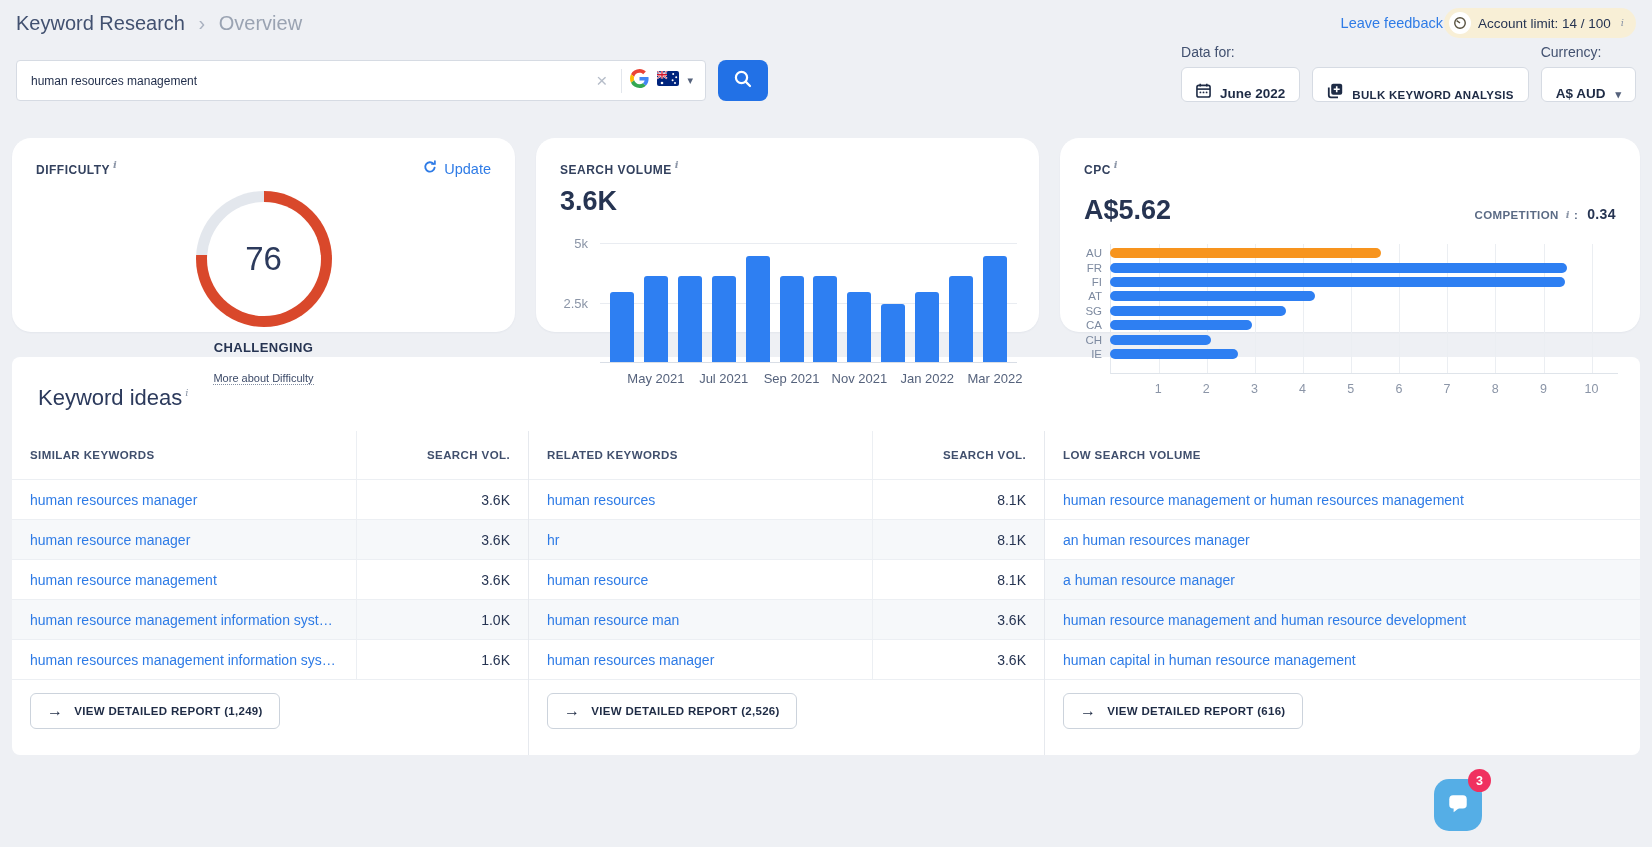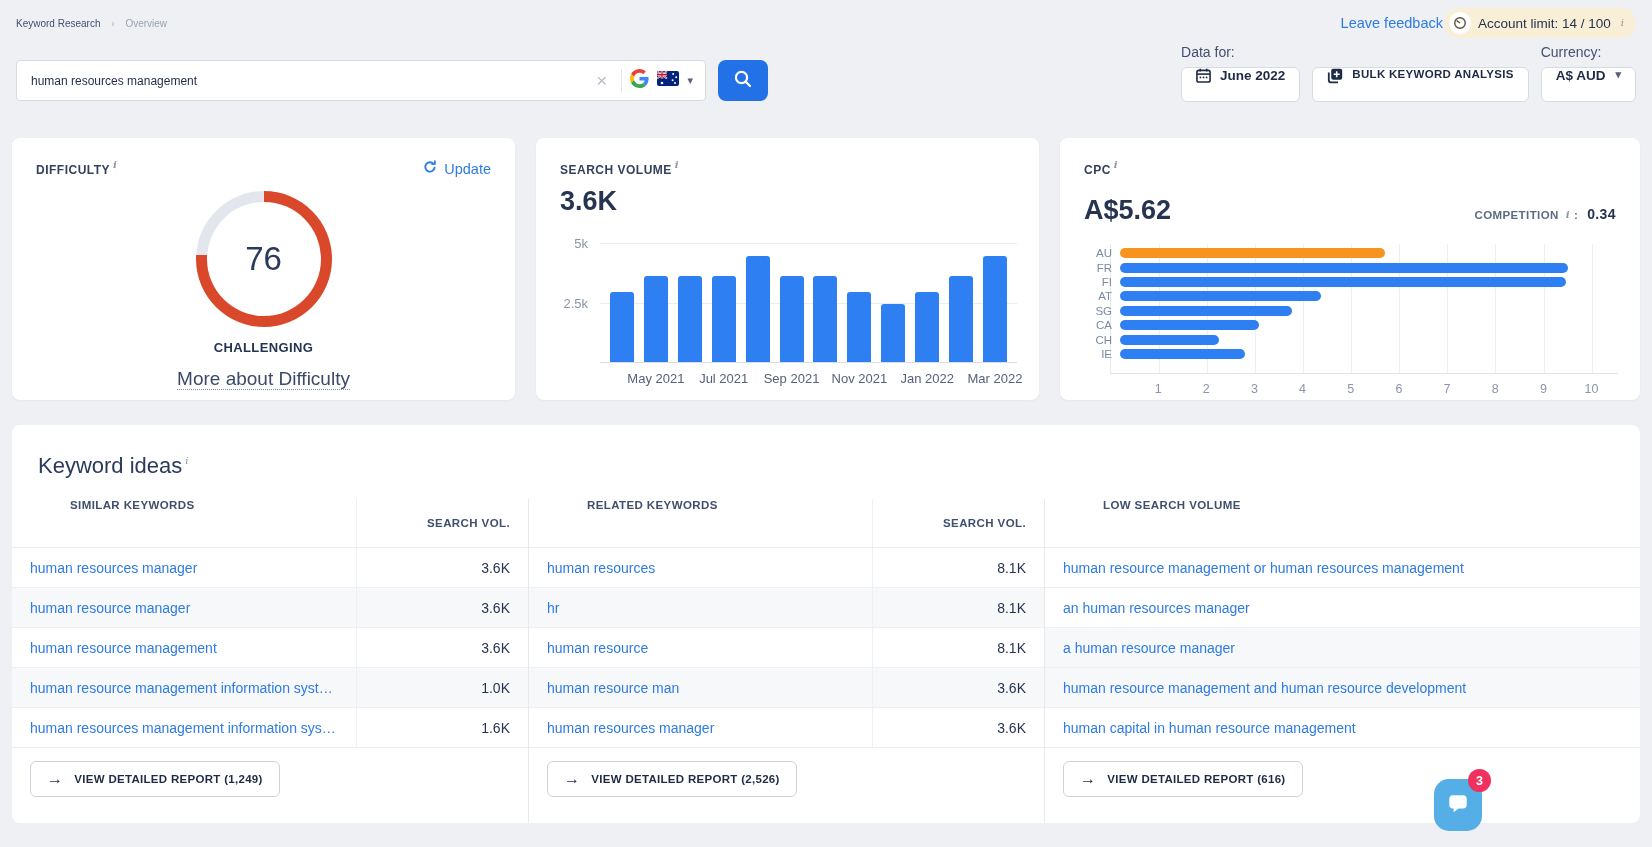--- a/index.html
+++ b/index.html
@@ -2,21 +2,21 @@
 <html><head>
 <meta charset="utf-8">
 <style>
   * { margin:0; padding:0; box-sizing:border-box; }
   body { font-family:"Liberation Sans",sans-serif; }
   .page { width:1652px; height:847px; background:#eef0f4; position:relative; overflow:hidden; }
   sup.i { font-style:italic; font-family:"DejaVu Serif",serif; color:#8b95a7; font-size:10px; margin-left:3px; position:relative; top:-1px; }
 
   
   .topbar { display:flex; justify-content:space-between; align-items:center; padding:8px 16px 0 16px; }
-  .crumb { font-size:10px; }
+  .crumb { font-size:20px; }
   .crumb .parent { color:#425170; cursor:pointer; }
   .crumb .sep { color:#a9b1bf; margin:0 8px; }
   .crumb .current { color:#9aa3b2; }
   .top-right { display:flex; align-items:center; gap:1px; }
   .feedback { color:#2e7be6; font-size:14.5px; cursor:pointer; }
   .limit-pill { background:#f8efd6; border-radius:16px; padding:4px 12px 4px 5px; display:flex; align-items:center; gap:7px; font-size:13.5px; color:#263452; }
   .limit-pill .ic { width:22px; height:22px; background:#fff; border-radius:50%; display:flex; align-items:center; justify-content:center; }
 
   
   .search-row { display:flex; justify-content:space-between; padding:0 16px; margin-top:22px; }
@@ -24,75 +24,75 @@
   .search-box { width:690px; height:41px; background:#fff; border:1px solid #d6dbe3; border-radius:4px; display:flex; align-items:center; padding:0 12px 0 0; }
   .search-box input { flex:1; border:none; outline:none; font-size:12px; color:#1f2c49; padding:0 14px; font-family:"Liberation Sans",sans-serif; background:transparent; }
   .clear-x { color:#b6bdc9; font-size:19px; cursor:pointer; padding:0 6px; }
   .vsep { width:1px; height:24px; background:#e2e6ec; margin:0 8px; }
   .engine-flag { display:flex; align-items:center; gap:8px; cursor:pointer; }
   .chev { color:#55627c; font-size:11px; }
   .search-btn { width:50px; height:41px; margin-left:12px; background:#2271e6; border:none; border-radius:8px; display:flex; align-items:center; justify-content:center; cursor:pointer; }
   .search-right { display:flex; gap:12px; margin-top:-16px; }
   .ctrl-col { display:flex; flex-direction:column; justify-content:flex-end; gap:7px; }
   .ctrl-label { font-size:14px; color:#425170; }
-  .ctrl-btn { height:35px; background:#fff; border:1px solid #d6dbe3; border-radius:6px; display:flex; align-items:flex-start; gap:9px; padding:0 14px; font-weight:bold; color:#1e2b45; cursor:pointer; font-family:"Liberation Sans",sans-serif; }
+  .ctrl-btn { height:35px; background:#fff; border:1px solid #d6dbe3; border-radius:6px; display:flex; align-items:flex-end; gap:9px; padding:0 14px; font-weight:bold; color:#1e2b45; cursor:pointer; font-family:"Liberation Sans",sans-serif; }
   .ctrl-btn.date { font-size:13.5px; }
   .ctrl-btn.bulk { font-size:11.5px; letter-spacing:.3px; }
   .ctrl-btn.cur { font-size:13.5px; gap:10px; }
 
   
   .cards { display:flex; gap:21px; padding:0 12px; margin-top:36px; }
-  .card { background:#fff; border-radius:8px; box-shadow:0 1px 2px rgba(44,62,89,.05); height:262px; }
+  .card { background:#fff; border-radius:19px; box-shadow:0 1px 2px rgba(44,62,89,.05); height:194px; }
   .card.diff, .card.vol { width:503px; }
   .card.cpc { flex:1; }
   .card-head { display:flex; justify-content:space-between; align-items:center; padding:22px 24px 0; }
   .card-title { font-size:12px; font-weight:bold; letter-spacing:.5px; color:#33415e; }
   .update { color:#2e7be6; font-size:14.5px; display:flex; align-items:center; gap:7px; cursor:pointer; }
   .big-num { font-size:27px; font-weight:bold; color:#263452; padding:0 24px; margin-top:9px; }
 
   
   .gauge-wrap { display:flex; justify-content:center; margin-top:14px; }
   .gauge { width:136px; height:136px; border-radius:50%; position:relative; }
   .gauge-inner { position:absolute; left:11px; top:11px; width:114px; height:114px; background:#fff; border-radius:50%; display:flex; align-items:center; justify-content:center; font-size:33px; color:#2c3a5c; }
   .challenging { text-align:center; font-size:13px; font-weight:bold; letter-spacing:.4px; color:#263452; margin-top:13px; }
   .more-wrap { text-align:center; margin-top:13px; }
-  .more-link { font-size:19px; color:#3c4a68; border-bottom:1px dotted #828da1; cursor:pointer; }
+  .more-link { font-size:11px; color:#3c4a68; border-bottom:1px dotted #828da1; cursor:pointer; }
 
   
   .vchart { position:relative; margin:26px 20px 0 18px; height:160px; }
   .ylab { position:absolute; left:0; width:34px; text-align:right; font-size:13px; color:#8b95a7; }
   .vplot { position:absolute; left:46px; right:2px; top:0; height:120px; border-bottom:1px solid #d9dee6; }
   .hgrid { position:absolute; left:0; right:0; height:1px; background:#e9ecf1; }
   .vbars { position:absolute; left:0; right:0; bottom:0; top:0; display:flex; justify-content:space-between; align-items:flex-end; padding:0 10px; }
   .vslot { width:24px; position:relative; }
   .vbar { width:24px; border-radius:3px 3px 0 0; }
   .vlab { position:absolute; top:calc(100% + 9px); left:50%; transform:translateX(-50%); white-space:nowrap; font-size:13px; color:#55627c; }
 
   
   .cpc-row2 { display:flex; justify-content:space-between; align-items:baseline; padding:0 24px; margin-top:9px; }
   .comp { font-size:11.5px; font-weight:bold; letter-spacing:.4px; color:#5b6b85; display:flex; align-items:baseline; gap:4px; }
   .comp .val { font-size:14px; color:#263452; margin-left:5px; }
   .hchart { position:relative; margin:18px 22px 0 14px; height:158px; }
   .hgridbox { position:absolute; left:36px; right:0; top:0; height:130px; border-left:1px solid #e4e8ee; border-bottom:1px solid #dfe4ea; }
   .vline { position:absolute; top:0; bottom:0; width:1px; background:#ebeef2; }
-  .hrows { position:absolute; left:10px; right:0; top:2px; }
+  .hrows { position:absolute; left:0; right:0; top:2px; }
   .hrow { display:flex; align-items:center; height:14.4px; }
   .hlab { width:28px; text-align:right; font-size:11.5px; color:#7d8aa0; margin-right:8px; }
   .htrack { flex:1; position:relative; height:10px; }
   .hbar { position:absolute; left:0; top:0; height:10px; border-radius:5px; }
   .xticks { position:absolute; left:36px; right:0; top:138px; height:18px; }
   .xtick { position:absolute; transform:translateX(-50%); font-size:12.5px; color:#8b95a7; }
 
   
   .ideas { margin:25px 12px 0; background:#fff; border-radius:8px; }
   .ideas-title { padding:28px 26px 20px; font-size:22px; color:#2c3a5c; }
   .tables { display:grid; grid-template-columns:516px 516px 1fr; }
   .tgroup { min-width:0; }
   .tgroup + .tgroup { border-left:1px solid #e6e9ee; }
-  .thead { display:flex; height:48px;margin-left:40px; }
+  .thead { display:flex; align-items:center; height:48px; }
   .th-kw { flex:1; padding:0 18px; font-size:11.5px; font-weight:bold; letter-spacing:.4px; color:#404f6d; }
   .th-vol { width:172px; text-align:right; padding:0 18px; font-size:11.5px; font-weight:bold; letter-spacing:.4px; color:#404f6d; border-left:1px solid #eceff3; height:100%; display:flex; align-items:center; justify-content:flex-end; }
   .trow { display:flex; align-items:center; height:40px; border-top:1px solid #eceff3; }
   .trow.striped { background:#f6f8fa; }
   .td-kw { flex:1; padding:0 18px; font-size:14px; color:#2e7be6; white-space:nowrap; overflow:hidden; text-overflow:ellipsis; cursor:pointer; }
   .td-vol { width:172px; padding:0 18px; font-size:14px; color:#263452; border-left:1px solid #eceff3; height:100%; display:flex; align-items:center; justify-content:flex-end; }
   .tfoot { border-top:1px solid #eceff3; padding:13px 18px 26px; }
   .report-btn { display:inline-flex; align-items:center; gap:11px; background:#fff; border:1px solid #ccd3dc; border-radius:6px; padding:8px 16px; font-size:11.5px; font-weight:bold; letter-spacing:.3px; color:#1e2b45; cursor:pointer; font-family:"Liberation Sans",sans-serif; }
   .report-btn .arr { font-size:16px; font-weight:bold; }
 

